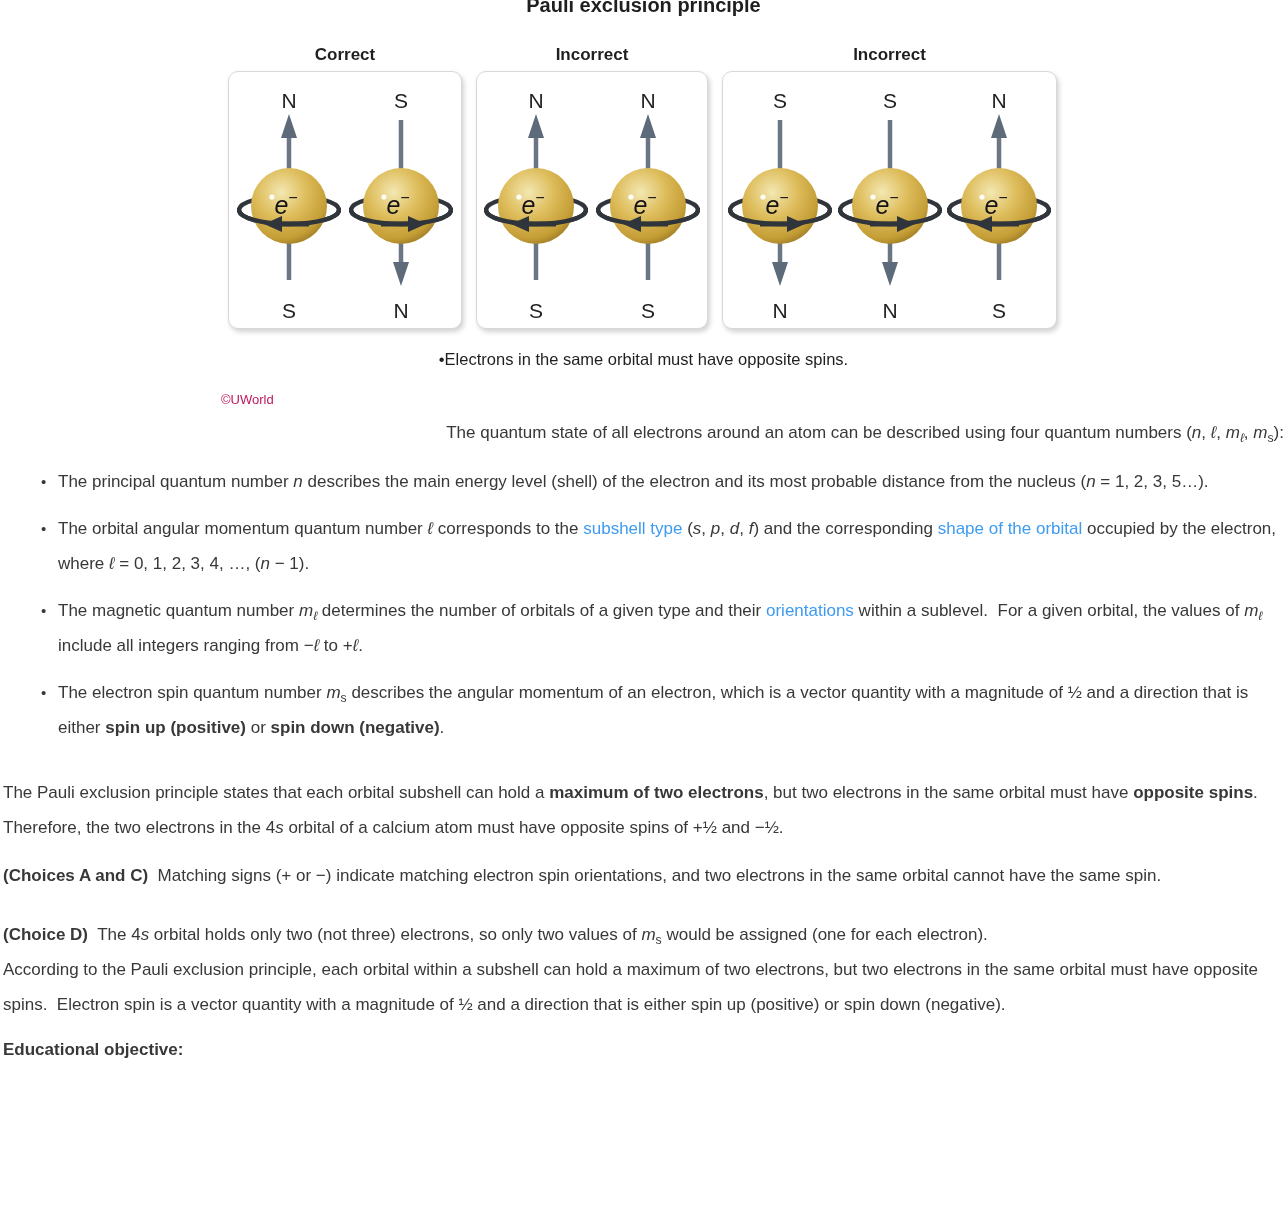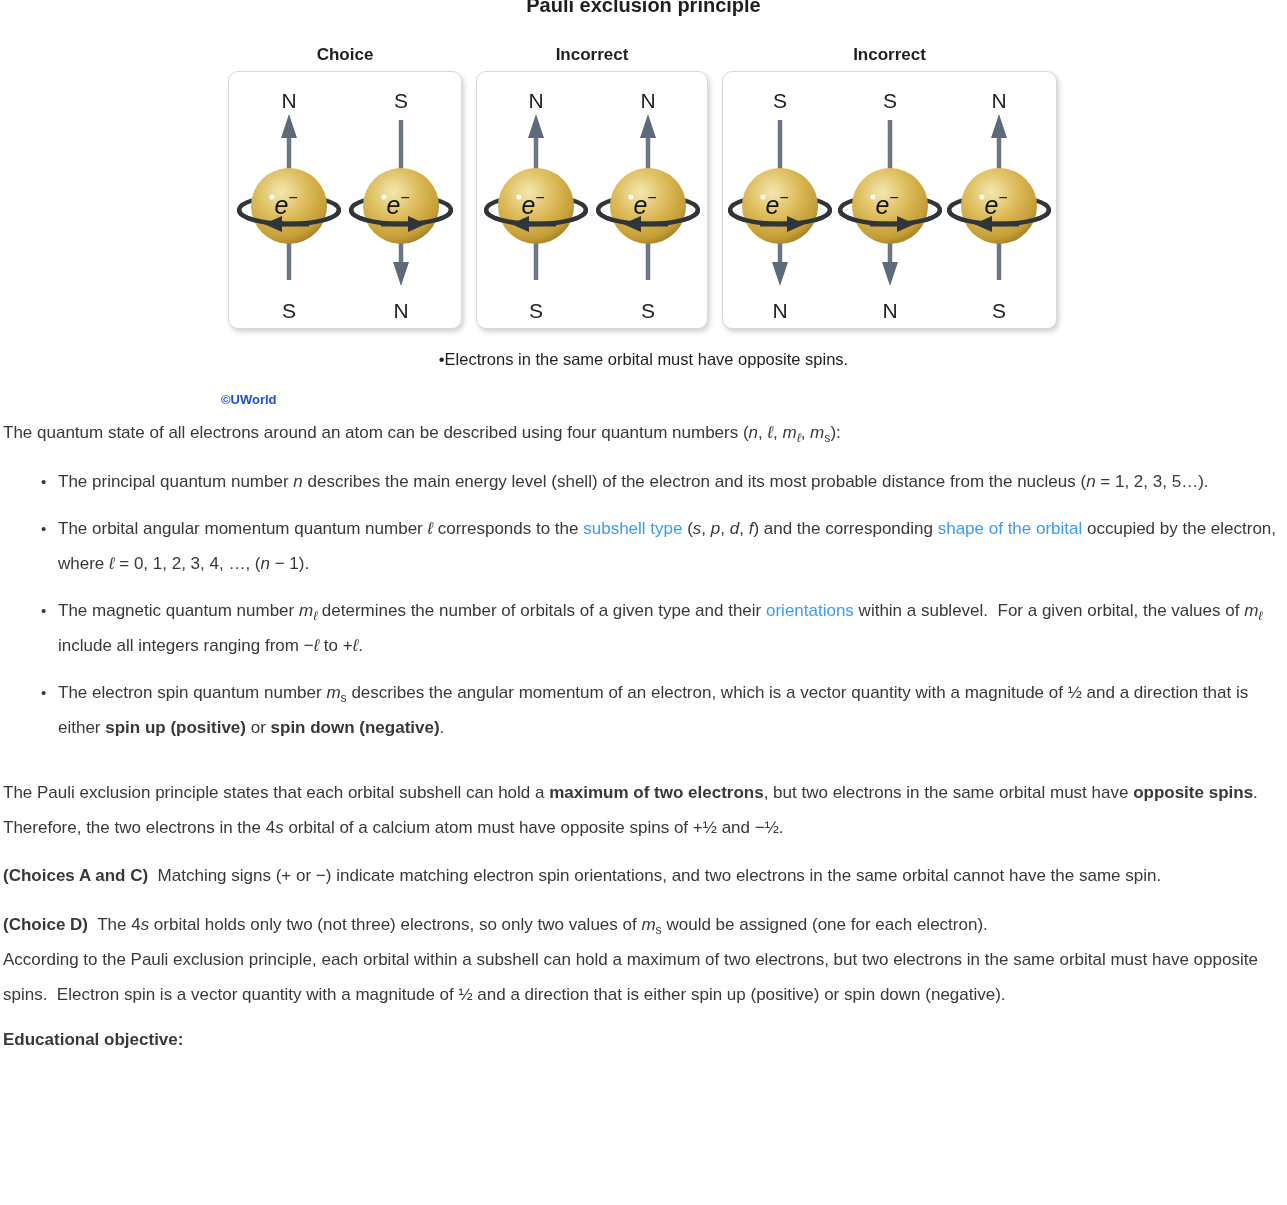--- a/index.html
+++ b/index.html
@@ -57,65 +57,65 @@
     line-height: 33px;
     color: #1f1f1f;
     white-space: pre-wrap;
   }
   .fig-note::before { content: "\2022 "; }
   .fig-credit {
     position: absolute;
     left: 221px;
     top: 399px;
     font-size: 13px;
-    font-weight: 700;
-    color: #1d4ed8;
+    font-weight: 400;
+    color: #be185d;
   }
 
   
   .content { padding: 0 3px 10px 3px; }
   .para {
     font-size: 17px;
     line-height: 35px;
     white-space: pre-wrap;
     margin: 0;
   }
-  .intro { margin-top: 37px; }
+  .intro { margin-top: 37px; text-align: right; }
   .qn-list { margin: 14px 0 0 0; padding: 0 0 0 55px; list-style: none; }
   .qn-list li { position: relative; margin-bottom: 12px; }
   .qn-list li::before {
     content: "\2022";
     position: absolute;
     left: -17px;
     top: 0;
     font-size: 15px;
   }
   .p-pauli   { margin-top: 30px; }
   .p-choices { margin-top: 13px; }
-  .p-choiced { margin-top: 14px; }
+  .p-choiced { margin-top: 24px; }
   .p-eduhead { margin-top: 10px; }
 
   .it { font-style: italic; }
   .bd { font-weight: bold; }
   sub { font-size: 0.72em; line-height: 0; }
   a.link {
     color: var(--link-color, #3e9bf0);
     text-decoration: none;
     cursor: pointer;
     margin-top: 13px;
   }
 </style>
 </head>
 <body>
 
 <div class="figure">
   <div class="fig-title">Pauli exclusion principle</div>
   <div class="panels-row">
       <div class="panel-col" style="width: 234px;">
-        <div class="panel-label">Choice</div>
+        <div class="panel-label">Correct</div>
         <div class="panel-box">
           <svg class="electron" width="104" height="242" viewBox="0 0 104 242">
     <defs>
       <radialGradient id="grad0_0" cx="40%" cy="32%" r="78%">
         <stop offset="0%" stop-color="#f3e8b2"></stop>
         <stop offset="42%" stop-color="#debd5c"></stop>
         <stop offset="78%" stop-color="#c49d35"></stop>
         <stop offset="100%" stop-color="#8a6c1e"></stop>
       </radialGradient>
     </defs>

